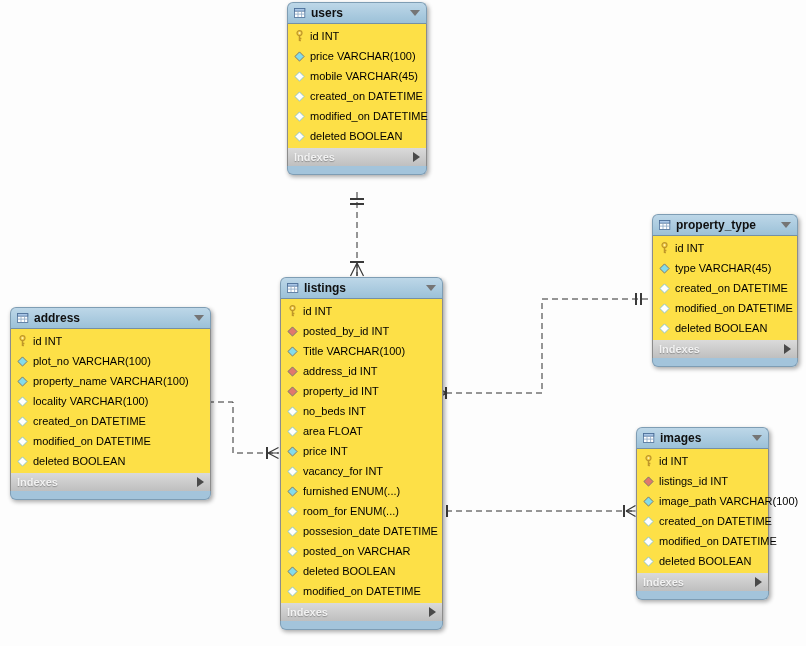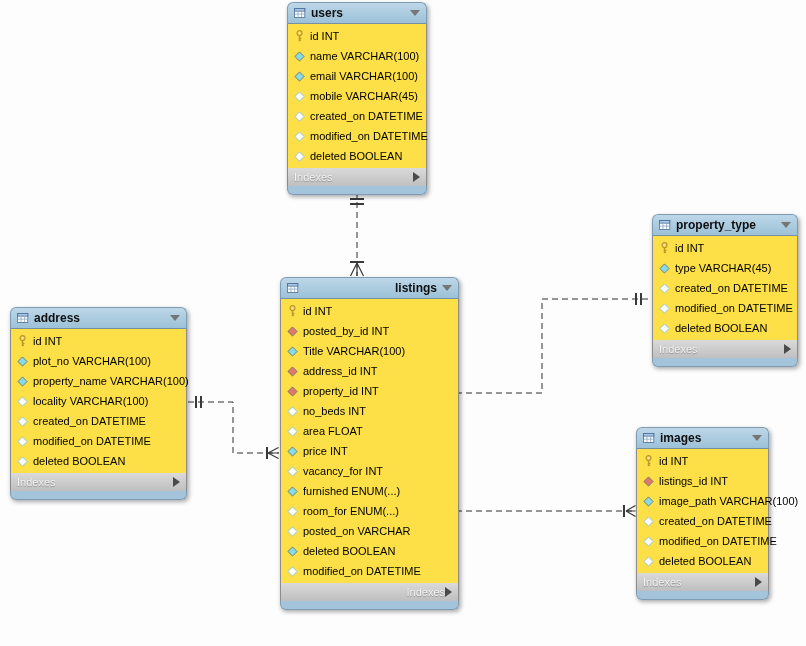--- a/index.html
+++ b/index.html
@@ -17,21 +17,21 @@
          border:1px solid #7e9db4;border-bottom-color:#7590a5;border-radius:6px 6px 0 0;}
   .tname{font-weight:bold;font-size:12px;color:#101010;flex:1;line-height:1;}
   .collapse{width:0;height:0;border-left:5px solid transparent;border-right:5px solid transparent;border-top:6px solid #757575;}
   .tbody{background:#fde047;border-left:1px solid #8c8c8c;border-right:1px solid #8c8c8c;padding:2px 0;}
   .trow{display:flex;align-items:center;gap:5px;height:20px;padding:0 4px 0 5px;font-size:11px;color:#000;white-space:nowrap;}
   .cicon{width:12px;height:12px;display:flex;align-items:center;justify-content:center;flex:0 0 12px;}
   .clabel{line-height:1;}
   .tfoot{display:flex;align-items:center;height:18px;padding:0 6px;
          background:linear-gradient(#dadada,#bfbfbf);
          border-left:1px solid #8c8c8c;border-right:1px solid #8c8c8c;
-         color:#f2f2f2;font-weight:normal;font-size:11px;text-shadow:0 1px 1px #8e8e8e;}
+         color:#f2f2f2;font-weight:bold;font-size:11px;text-shadow:0 1px 1px #8e8e8e;}
   .tfoot .flabel{flex:1;line-height:1;}
   .expand{width:0;height:0;border-top:5px solid transparent;border-bottom:5px solid transparent;border-left:7px solid #4a4a4a;}
   .tstrip{height:8px;background:#a3c4db;border:1px solid #7e9db4;border-top:none;border-radius:0 0 6px 6px;}
 </style>
 </head>
 <body>
 
 <div id="canvas">
 
   <svg class="wires" width="806" height="646" viewBox="0 0 806 646">
@@ -85,29 +85,21 @@
             </svg>
           </span>
           <span class="clabel">id INT</span>
         </div>
         <div class="trow">
           <span class="cicon">
             <svg width="11" height="11" viewBox="0 0 11 11">
               <path d="M5.5 0.9 L10.1 5.5 L5.5 10.1 L0.9 5.5 Z" fill="#84dbe9" stroke="#707070" stroke-width="0.9"></path>
             </svg>
           </span>
-          <span class="clabel">name VARCHAR(100)</span>
-        </div>
-        <div class="trow">
-          <span class="cicon">
-            <svg width="11" height="11" viewBox="0 0 11 11">
-              <path d="M5.5 0.9 L10.1 5.5 L5.5 10.1 L0.9 5.5 Z" fill="#84dbe9" stroke="#707070" stroke-width="0.9"></path>
-            </svg>
-          </span>
-          <span class="clabel">email VARCHAR(100)</span>
+          <span class="clabel">price VARCHAR(100)</span>
         </div>
         <div class="trow">
           <span class="cicon">
             <svg width="11" height="11" viewBox="0 0 11 11">
               <path d="M5.5 0.9 L10.1 5.5 L5.5 10.1 L0.9 5.5 Z" fill="#ffffff" stroke="#92c6cf" stroke-width="1"></path>
             </svg>
           </span>
           <span class="clabel">mobile VARCHAR(45)</span>
         </div>
         <div class="trow">
@@ -135,21 +127,21 @@
           <span class="clabel">deleted BOOLEAN</span>
         </div>
       </div>
     <div class="tfoot">
       <span class="flabel">Indexes</span>
       <span class="expand"></span>
     </div>
     <div class="tstrip"></div>
   </div>
 
-  <div class="table" style="left:280px;top:277px;width:179px;text-align:right;">
+  <div class="table" style="left:280px;top:277px;width:163px;">
     <div class="thead">
       <span class="cicon">
           <svg width="15" height="12" viewBox="0 0 15 12">
             <rect x="0.5" y="0.5" width="13" height="11" fill="#fff" stroke="#4a6d96"></rect>
             <rect x="0.5" y="0.5" width="13" height="3.2" fill="#a9c6e6" stroke="#4a6d96"></rect>
             <line x1="5" y1="3.7" x2="5" y2="11" stroke="#8aa7c4" stroke-width="1"></line>
             <line x1="9.5" y1="3.7" x2="9.5" y2="11" stroke="#8aa7c4" stroke-width="1"></line>
             <line x1="1" y1="7.4" x2="13.5" y2="7.4" stroke="#8aa7c4" stroke-width="1"></line>
           </svg>
         </span>
@@ -246,20 +238,28 @@
             </svg>
           </span>
           <span class="clabel">room_for ENUM(...)</span>
         </div>
         <div class="trow">
           <span class="cicon">
             <svg width="11" height="11" viewBox="0 0 11 11">
               <path d="M5.5 0.9 L10.1 5.5 L5.5 10.1 L0.9 5.5 Z" fill="#ffffff" stroke="#92c6cf" stroke-width="1"></path>
             </svg>
           </span>
+          <span class="clabel">possesion_date DATETIME</span>
+        </div>
+        <div class="trow">
+          <span class="cicon">
+            <svg width="11" height="11" viewBox="0 0 11 11">
+              <path d="M5.5 0.9 L10.1 5.5 L5.5 10.1 L0.9 5.5 Z" fill="#ffffff" stroke="#92c6cf" stroke-width="1"></path>
+            </svg>
+          </span>
           <span class="clabel">posted_on VARCHAR</span>
         </div>
         <div class="trow">
           <span class="cicon">
             <svg width="11" height="11" viewBox="0 0 11 11">
               <path d="M5.5 0.9 L10.1 5.5 L5.5 10.1 L0.9 5.5 Z" fill="#84dbe9" stroke="#707070" stroke-width="0.9"></path>
             </svg>
           </span>
           <span class="clabel">deleted BOOLEAN</span>
         </div>
@@ -272,21 +272,21 @@
           <span class="clabel">modified_on DATETIME</span>
         </div>
       </div>
     <div class="tfoot">
       <span class="flabel">Indexes</span>
       <span class="expand"></span>
     </div>
     <div class="tstrip"></div>
   </div>
 
-  <div class="table" style="left:10px;top:307px;width:177px;">
+  <div class="table" style="left:10px;top:307px;width:201px;">
     <div class="thead">
       <span class="cicon">
           <svg width="15" height="12" viewBox="0 0 15 12">
             <rect x="0.5" y="0.5" width="13" height="11" fill="#fff" stroke="#4a6d96"></rect>
             <rect x="0.5" y="0.5" width="13" height="3.2" fill="#a9c6e6" stroke="#4a6d96"></rect>
             <line x1="5" y1="3.7" x2="5" y2="11" stroke="#8aa7c4" stroke-width="1"></line>
             <line x1="9.5" y1="3.7" x2="9.5" y2="11" stroke="#8aa7c4" stroke-width="1"></line>
             <line x1="1" y1="7.4" x2="13.5" y2="7.4" stroke="#8aa7c4" stroke-width="1"></line>
           </svg>
         </span>

